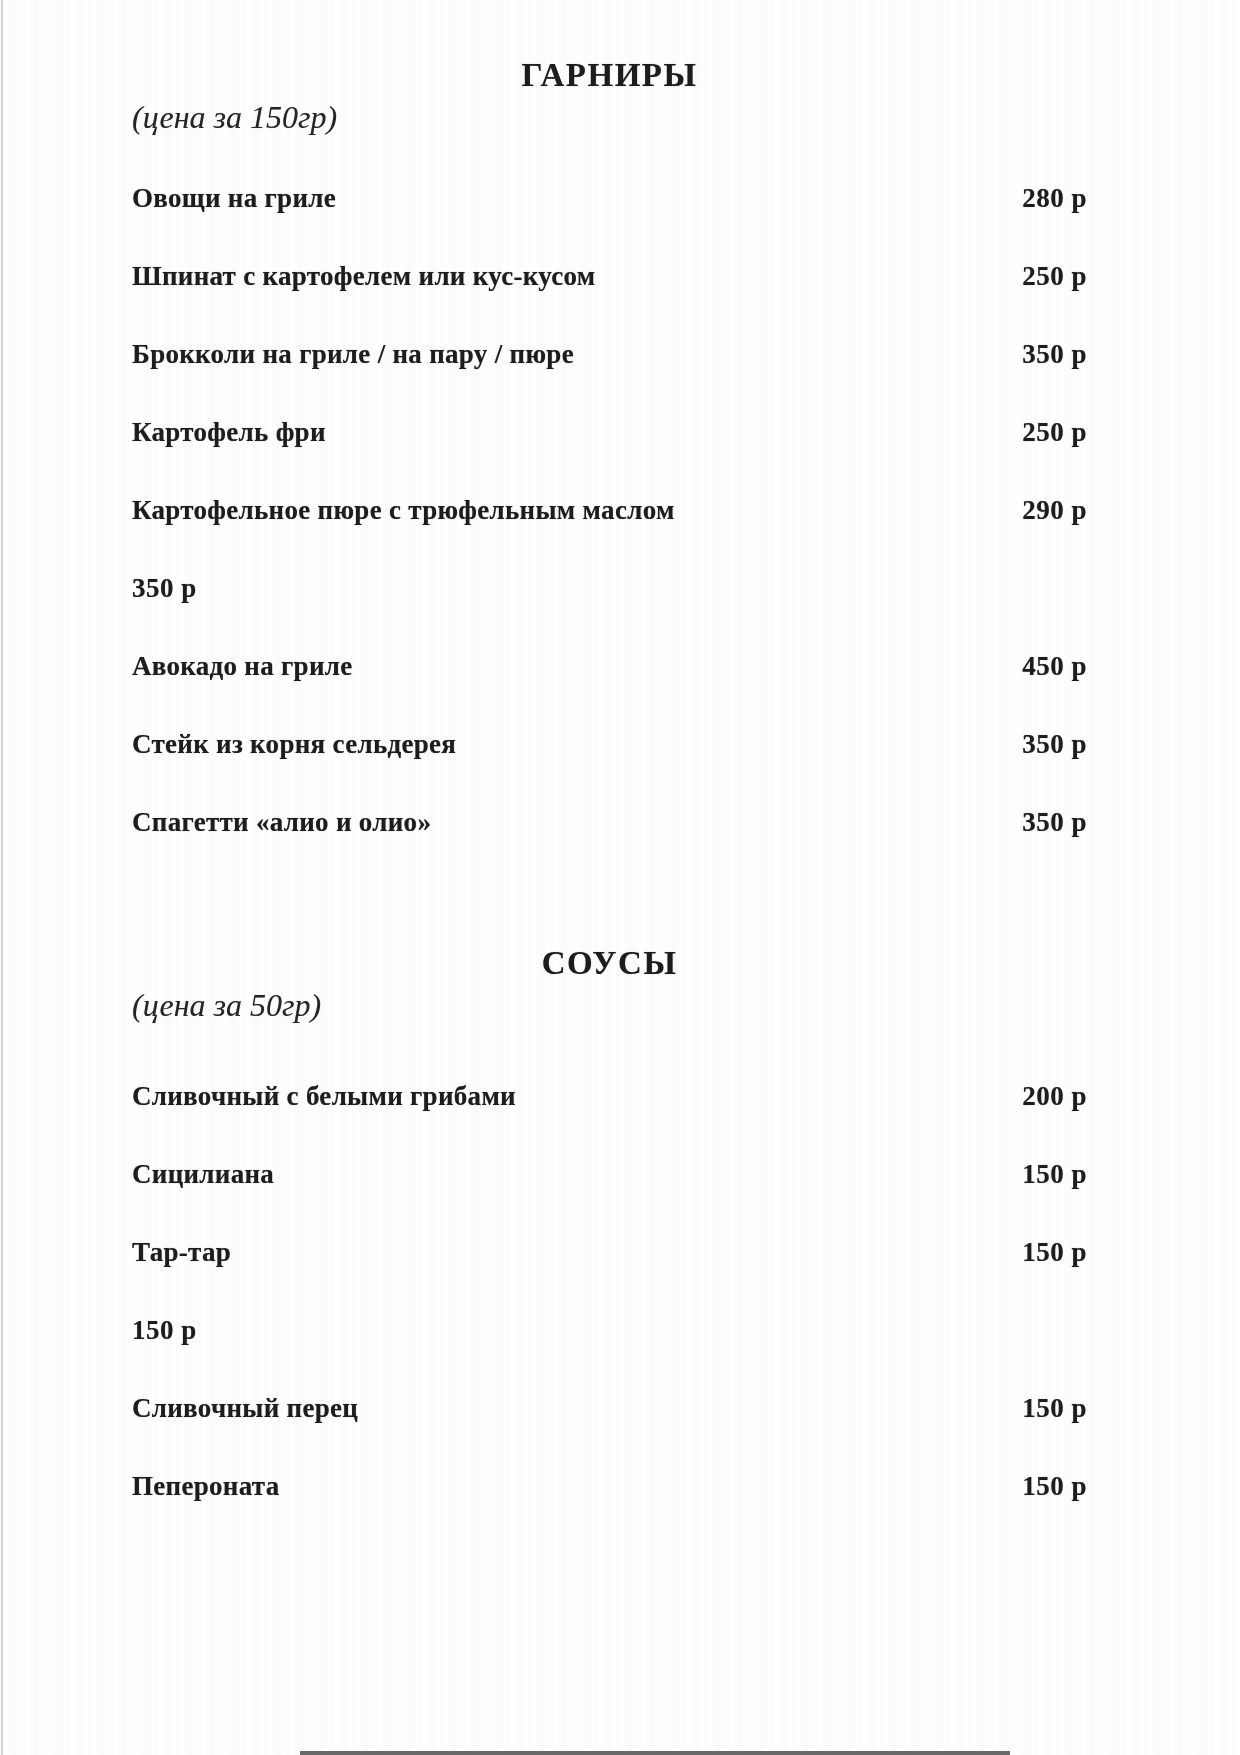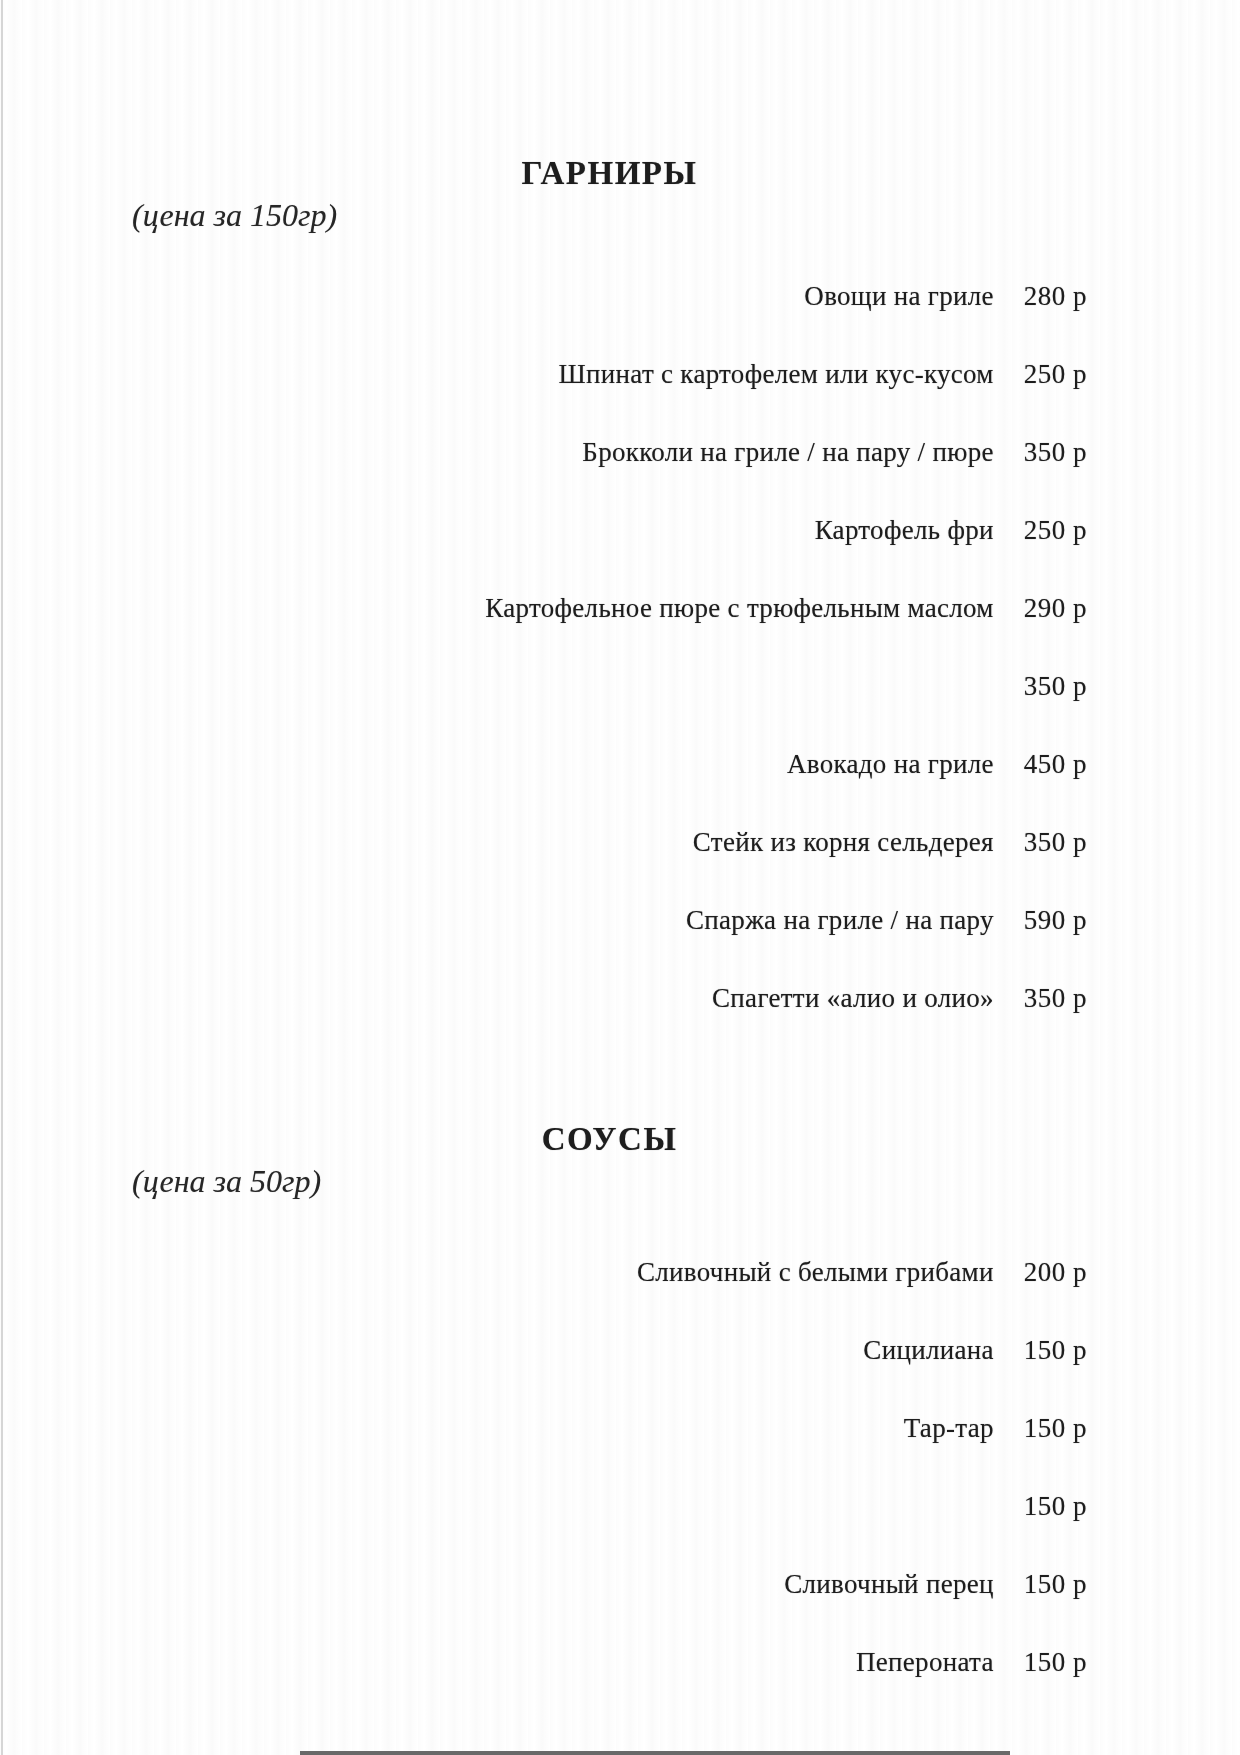--- a/index.html
+++ b/index.html
@@ -31,39 +31,39 @@
     padding: 0 153px 0 132px;
   }
   .section-title {
     text-align: center;
     font-size: 33px;
     font-weight: 700;
     letter-spacing: 1.5px;
     line-height: 38px;
     text-shadow: 0 0 1px rgba(20,20,20,0.4);
   }
-  .section-title.first { padding-top: 106px; margin-top: 48px; }
+  .section-title.first { padding-top: 56px; }
   .section-title.second { margin-top: 104px; }
   .section-subtitle {
     margin-top: 8px;
     font-size: 32px;
     font-style: italic;
     line-height: 30px;
     color: #262626;
     text-shadow: 0 0 1px rgba(30,30,30,0.3);
   }
   .rows { margin-top: 48px; }
   .rows.second { margin-top: 58px; }
   .menu-row {
     display: flex;
-    justify-content: flex-end;
+    justify-content: space-between;
     align-items: baseline;
     line-height: 36px;
     margin-bottom: 42px;
-    font-weight: 400;
+    font-weight: 700;
     font-size: 27px;
     text-shadow: 0 0 1px rgba(20,20,20,0.45);
   }
   .menu-row .item-name {
     letter-spacing: 0.3px;
     padding-right: 30px;
   }
   .menu-row .item-price {
     white-space: nowrap;
     letter-spacing: 0.5px;
@@ -122,24 +122,20 @@
   <div class="menu-row">
     <span class="item-name">Авокадо на гриле</span>
     <span class="item-price">450 р</span>
   </div>
 
   <div class="menu-row">
     <span class="item-name">Стейк из корня сельдерея</span>
     <span class="item-price">350 р</span>
   </div>
 
-  <div class="menu-row">
-    <span class="item-name">Спаржа на гриле / на пару</span>
-    <span class="item-price">590 р</span>
-  </div>
 
   <div class="menu-row">
     <span class="item-name">Спагетти «алио и олио»</span>
     <span class="item-price">350 р</span>
   </div>
 </div>
     </div>
 
     <div class="menu-section">
       <div class="section-title second">СОУСЫ</div>

